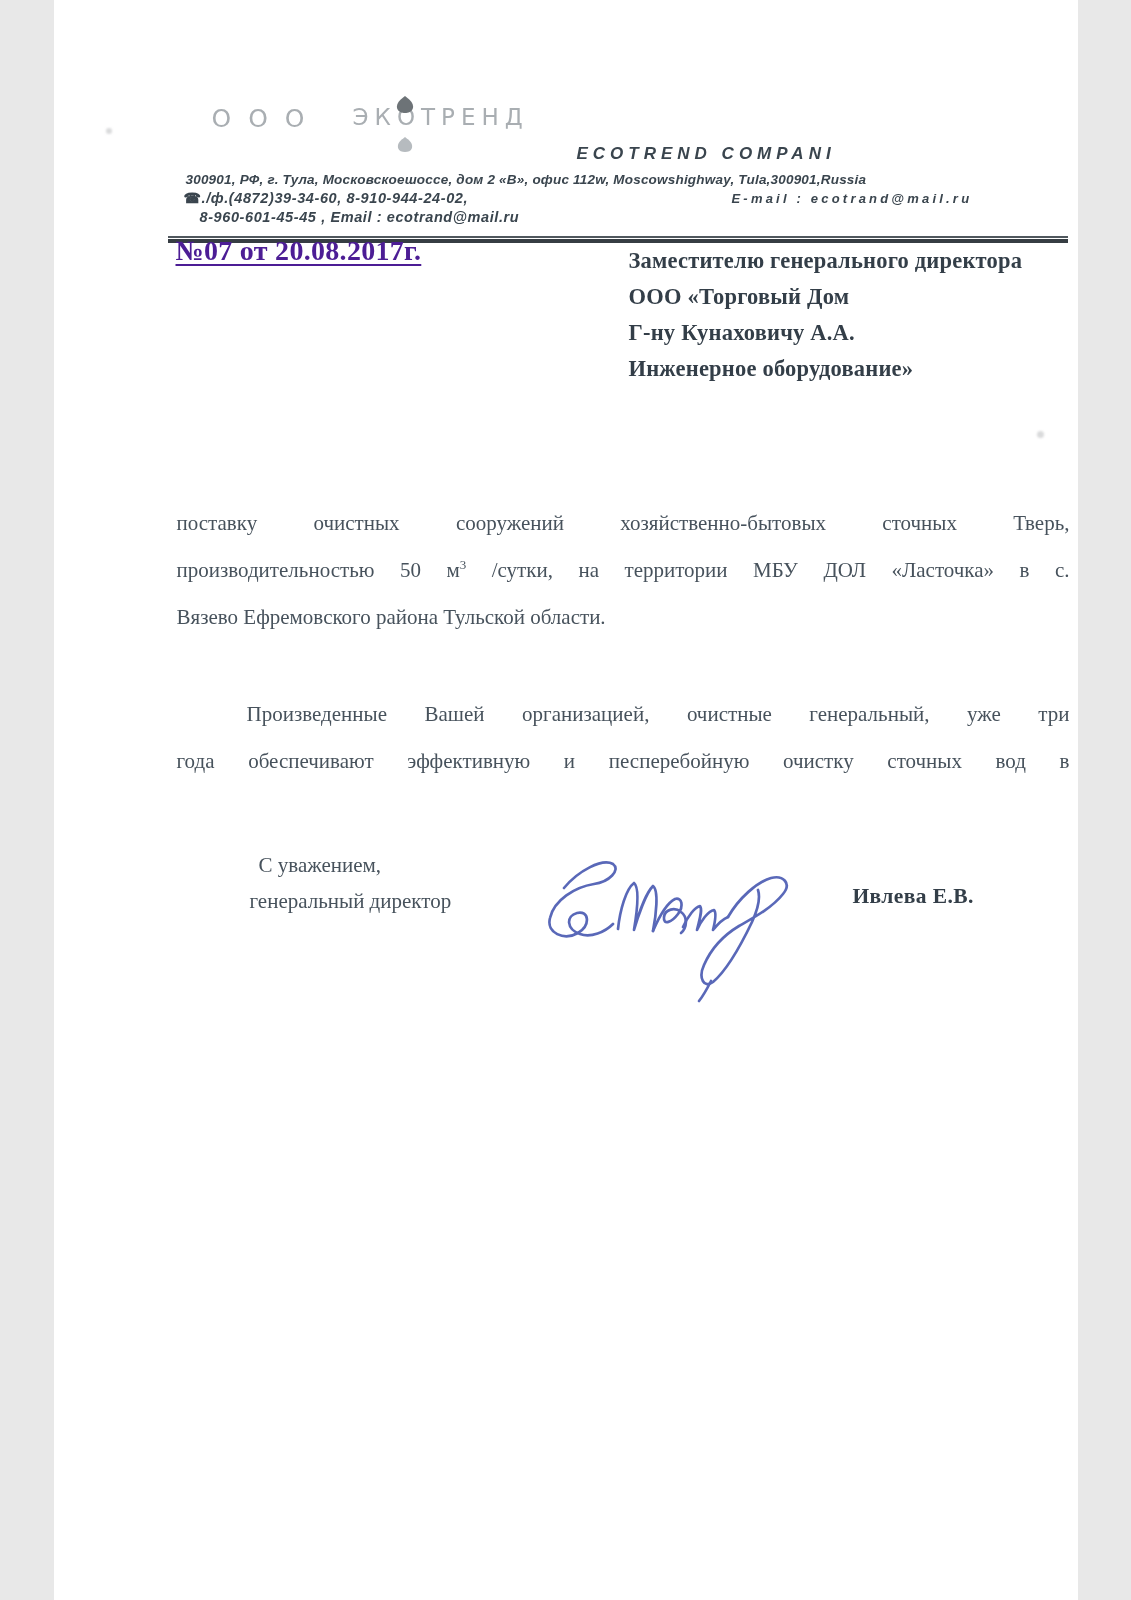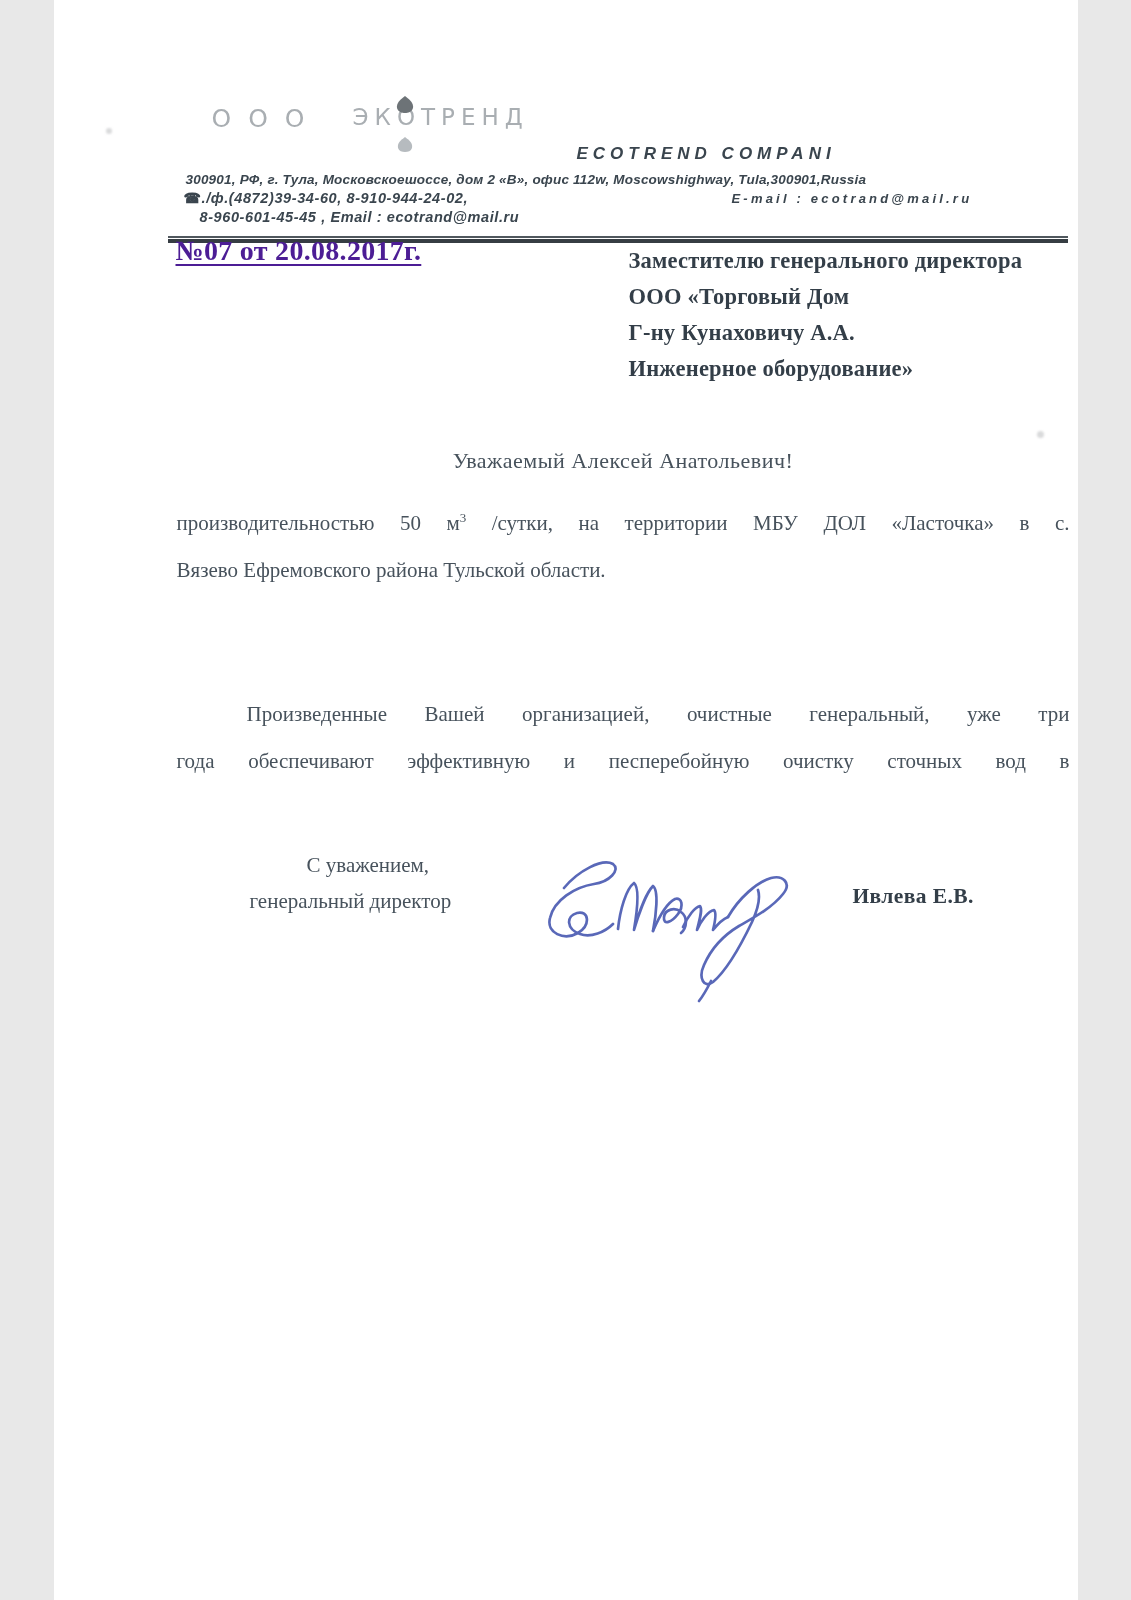--- a/index.html
+++ b/index.html
@@ -74,21 +74,21 @@
   }
   .para { left:123px; width:893px; font-size:21px; color:#47525c; }
   .para .ln { line-height:47px; text-align:justify; text-align-last:justify; }
   .para .ln.first  { padding-left:70px; }
   .para .ln.last   { text-align:left; text-align-last:left; }
   .p1 { top:500px; }
   .p2 { top:691px; }
   sup.cube { font-size:13px; vertical-align:super; line-height:0; }
 
   
-  .regards  { left:205px; top:853px; font-size:21px; color:#47525c;margin-left:48px; }
+  .regards  { left:205px; top:853px; font-size:21px; color:#47525c; }
   .job-title{ left:196px; top:889px; font-size:21px; color:#47525c; }
   .sig-name { left:799px; top:884px; font-size:21.5px; font-weight:700; color:#333e48; letter-spacing:0.4px; }
   .signature { left:452px; top:826px; }
 
   .artifact { border-radius:50%; background:#d9dadb; filter:blur(1px); }
   .a1 { left:983px; top:431px; width:7px; height:7px; }
   .a2 { left:52px;  top:128px; width:6px; height:6px; }
 </style>
 </head>
 <body>
@@ -121,23 +121,23 @@
   </div>
 
   <div class="abs ref-number">№07 от 20.08.2017г.</div>
   <div class="abs recipient">
     <div>Заместителю генерального директора</div>
     <div>ООО «Торговый Дом</div>
     <div>Г-ну Кунаховичу А.А.</div>
     <div>Инженерное оборудование»</div>
   </div>
 
-  <div class="abs salutation">Уважаемый Алексей Анатольевич!</div>
 
   <div class="abs para p1">
+    <div class="ln">поставку очистных сооружений хозяйственно-бытовых сточных Тверь,</div>
     <div class="ln"><span>производительностью 50 м</span><sup class="cube">3</sup><span> /сутки, на территории МБУ ДОЛ «Ласточка» в с.</span></div>
     <div class="ln last">Вязево Ефремовского района Тульской области.</div>
   </div>
 
   <div class="abs para p2">
     <div class="ln first">Произведенные Вашей организацией, очистные генеральный, уже три</div>
     <div class="ln">года обеспечивают эффективную и песперебойную очистку сточных вод в</div>
   </div>
 
   <div class="abs regards">С уважением,</div>

